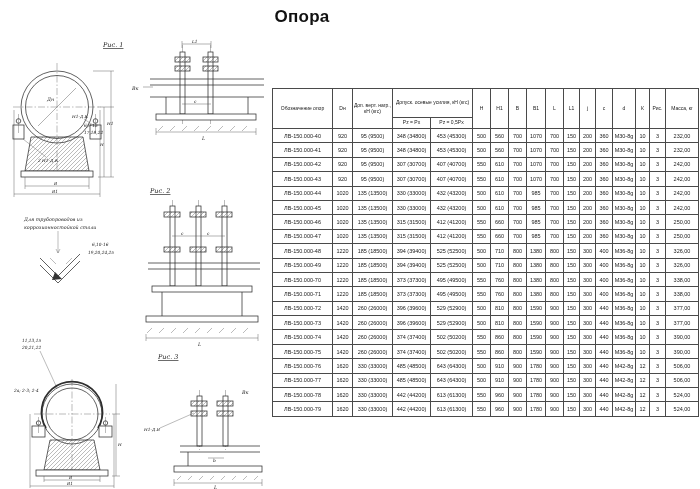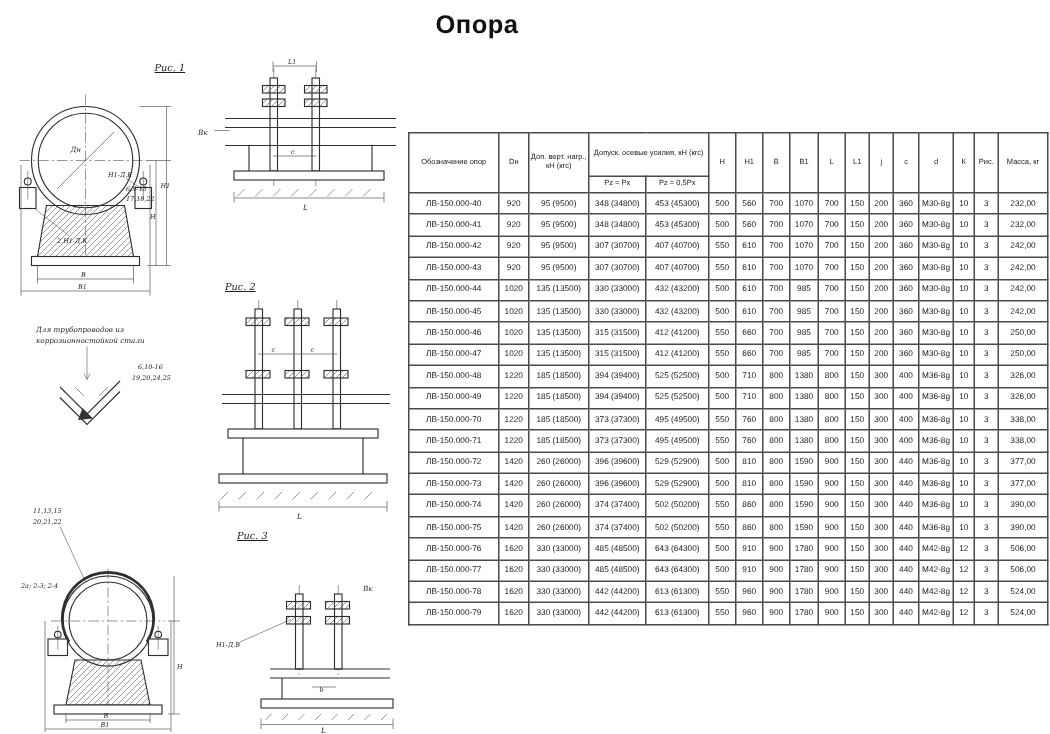--- a/index.html
+++ b/index.html
@@ -1,18 +1,18 @@
 <!DOCTYPE html>
 <html><head>
 <meta charset="utf-8">
 <style>
   html,body{margin:0;padding:0;background:#fff;}
   body{width:700px;height:489px;position:relative;overflow:hidden;
        font-family:"Liberation Sans",sans-serif;color:#1a1a1a;}
-  .title{position:absolute;top:7px;left:16px;width:604px;text-align:center;
+  .title{position:absolute;top:7px;left:0;width:604px;text-align:center;
          font-size:17px;font-weight:600;letter-spacing:.3px;color:#111;}
   
   table.spec{position:absolute;left:272px;top:88px;width:426px;
              border-collapse:collapse;table-layout:fixed;
              font-size:5.5px;line-height:1.1;color:#1a1a1a;}
   table.spec th,table.spec td{border:0.6px solid #4a4a4a;padding:0;
              text-align:center;vertical-align:middle;overflow:hidden;
              white-space:nowrap;font-weight:normal;}
   table.spec thead th{font-size:5px;line-height:1.15;white-space:normal;}
   table.spec thead tr.h1 th{height:28px;}

